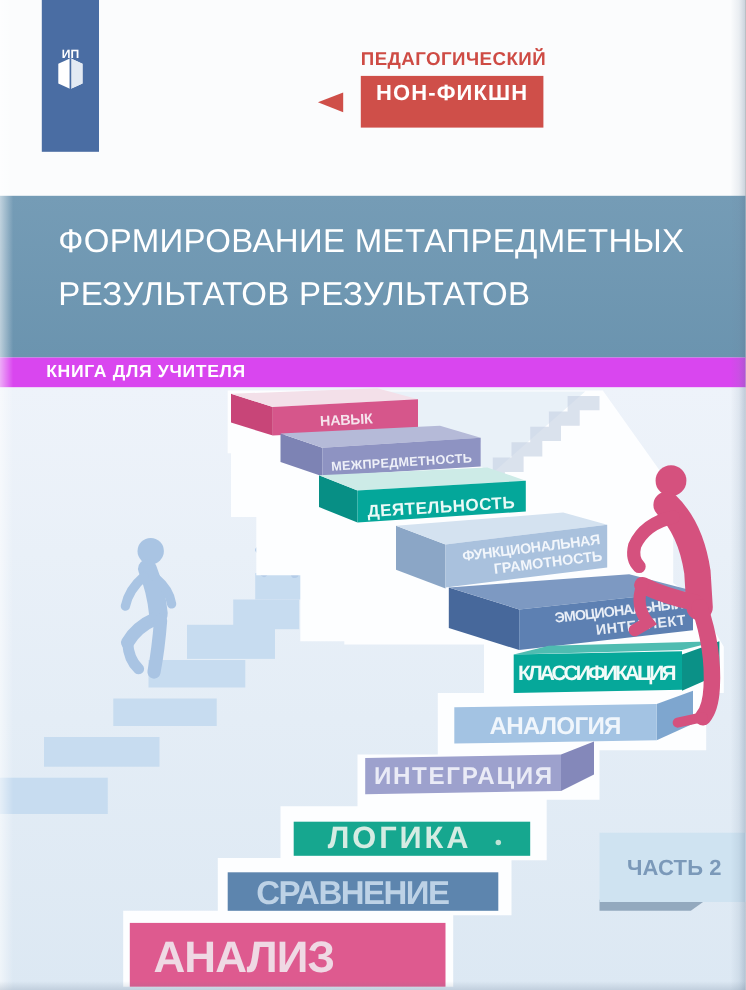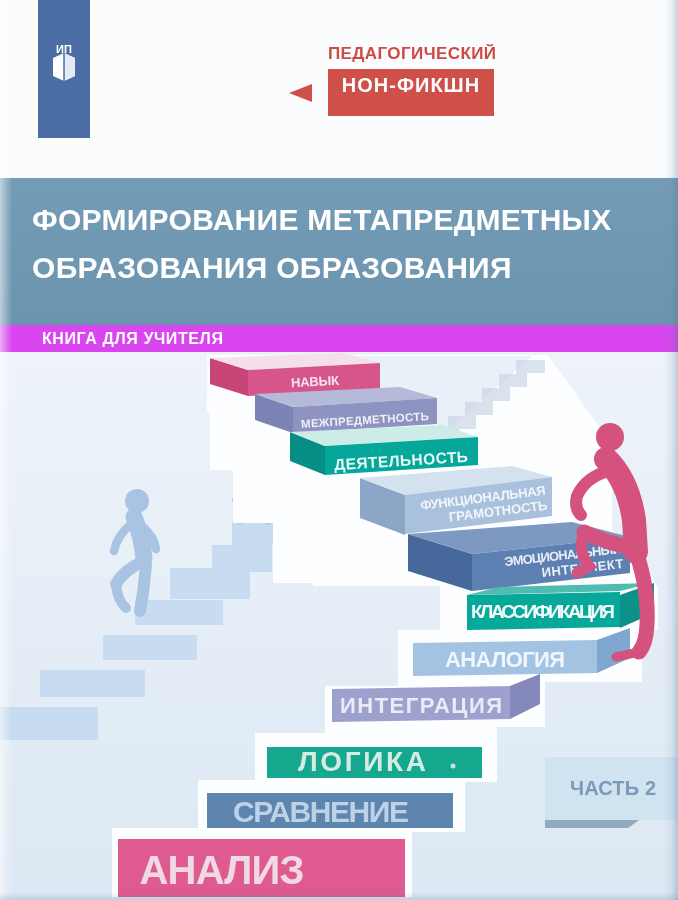--- a/index.html
+++ b/index.html
@@ -21,22 +21,22 @@
   .series-row{position:relative;margin-top:5px;}
   .series-box{background:#cf4f49;color:#fff;font-size:20px;font-weight:bold;
     letter-spacing:1px;text-align:center;height:47px;line-height:33px;white-space:nowrap;}
   .series-arrow{position:absolute;left:-39px;top:50%;transform:translateY(-50%);
     width:0;height:0;border-top:9px solid transparent;border-bottom:9px solid transparent;
     border-right:23px solid #cf4f49;}
 
   
   .title-band{position:absolute;left:0;top:178px;width:678px;height:147px;
     background:linear-gradient(to bottom,#759cb6,#6b94af);}
-  .title-line{color:#fff;font-size:30px;font-weight:bold;letter-spacing:.3px;
-    padding-left:32px;white-space:nowrap;}
+  .title-line{color:#fff;font-size:30px;font-weight:normal;letter-spacing:.3px;
+    padding-left:53px;white-space:nowrap;}
   .title-line.l1{padding-top:25px;}
   .title-line.l2{padding-top:14px;}
 
   .subtitle-strip{position:absolute;left:0;top:325px;width:678px;height:27px;
     background:#d946ef;color:#fff;font-size:16px;font-weight:bold;
     letter-spacing:.6px;line-height:27px;padding-left:42px;box-sizing:border-box;}
 
   
   .edge-right{position:absolute;right:0;top:0;width:14px;height:100%;pointer-events:none;
     background:linear-gradient(to right,rgba(110,135,160,0),rgba(110,135,160,.12) 55%,rgba(90,115,145,.32));}
@@ -208,21 +208,21 @@
   <div class="series">
     <div class="series-line1">ПЕДАГОГИЧЕСКИЙ</div>
     <div class="series-row">
       <span class="series-arrow"></span>
       <div class="series-box">НОН-ФИКШН</div>
     </div>
   </div>
 
   <div class="title-band">
     <div class="title-line l1">ФОРМИРОВАНИЕ МЕТАПРЕДМЕТНЫХ</div>
-    <div class="title-line l2">ОБРАЗОВАНИЯ ОБРАЗОВАНИЯ</div>
+    <div class="title-line l2">РЕЗУЛЬТАТОВ РЕЗУЛЬТАТОВ</div>
   </div>
 
   <div class="subtitle-strip">КНИГА ДЛЯ УЧИТЕЛЯ</div>
 
   <div class="edge-left"></div>
   <div class="edge-right"></div>
   <div class="edge-bottom"></div>
 </div>
 
 </body></html>

